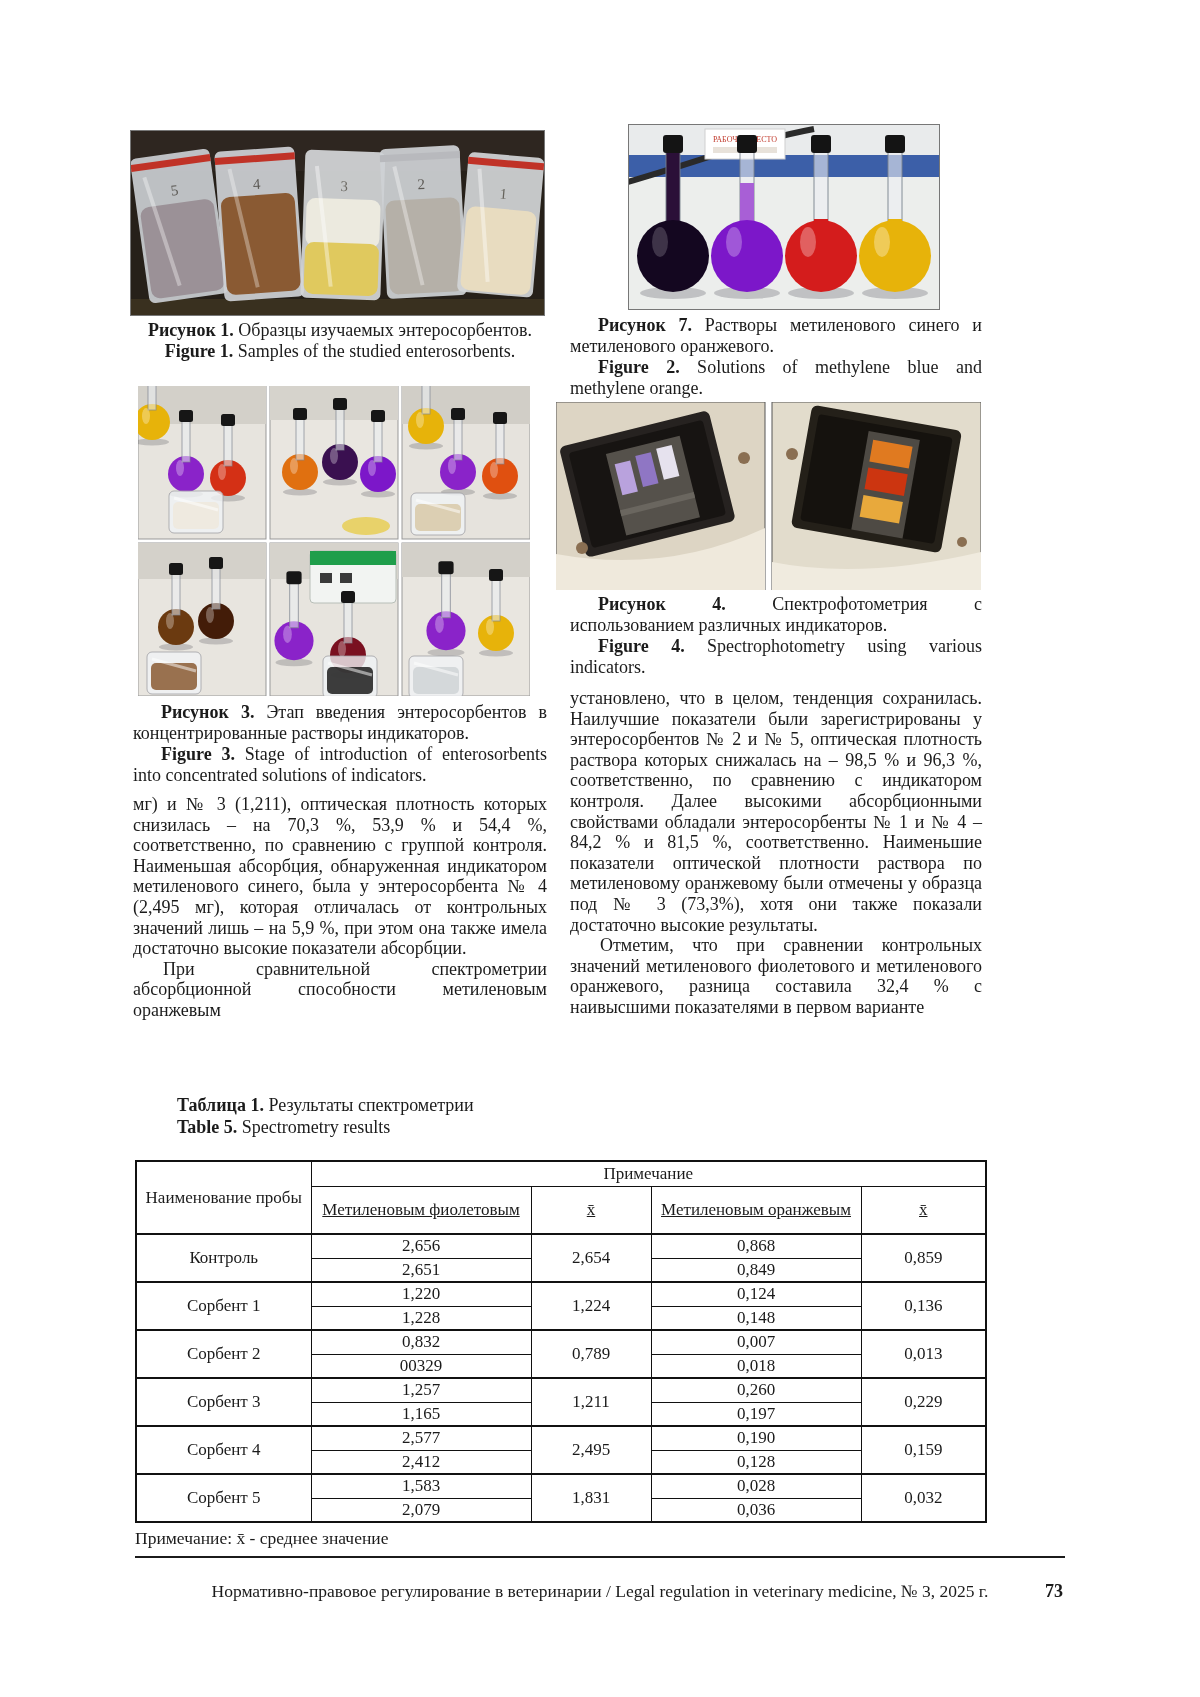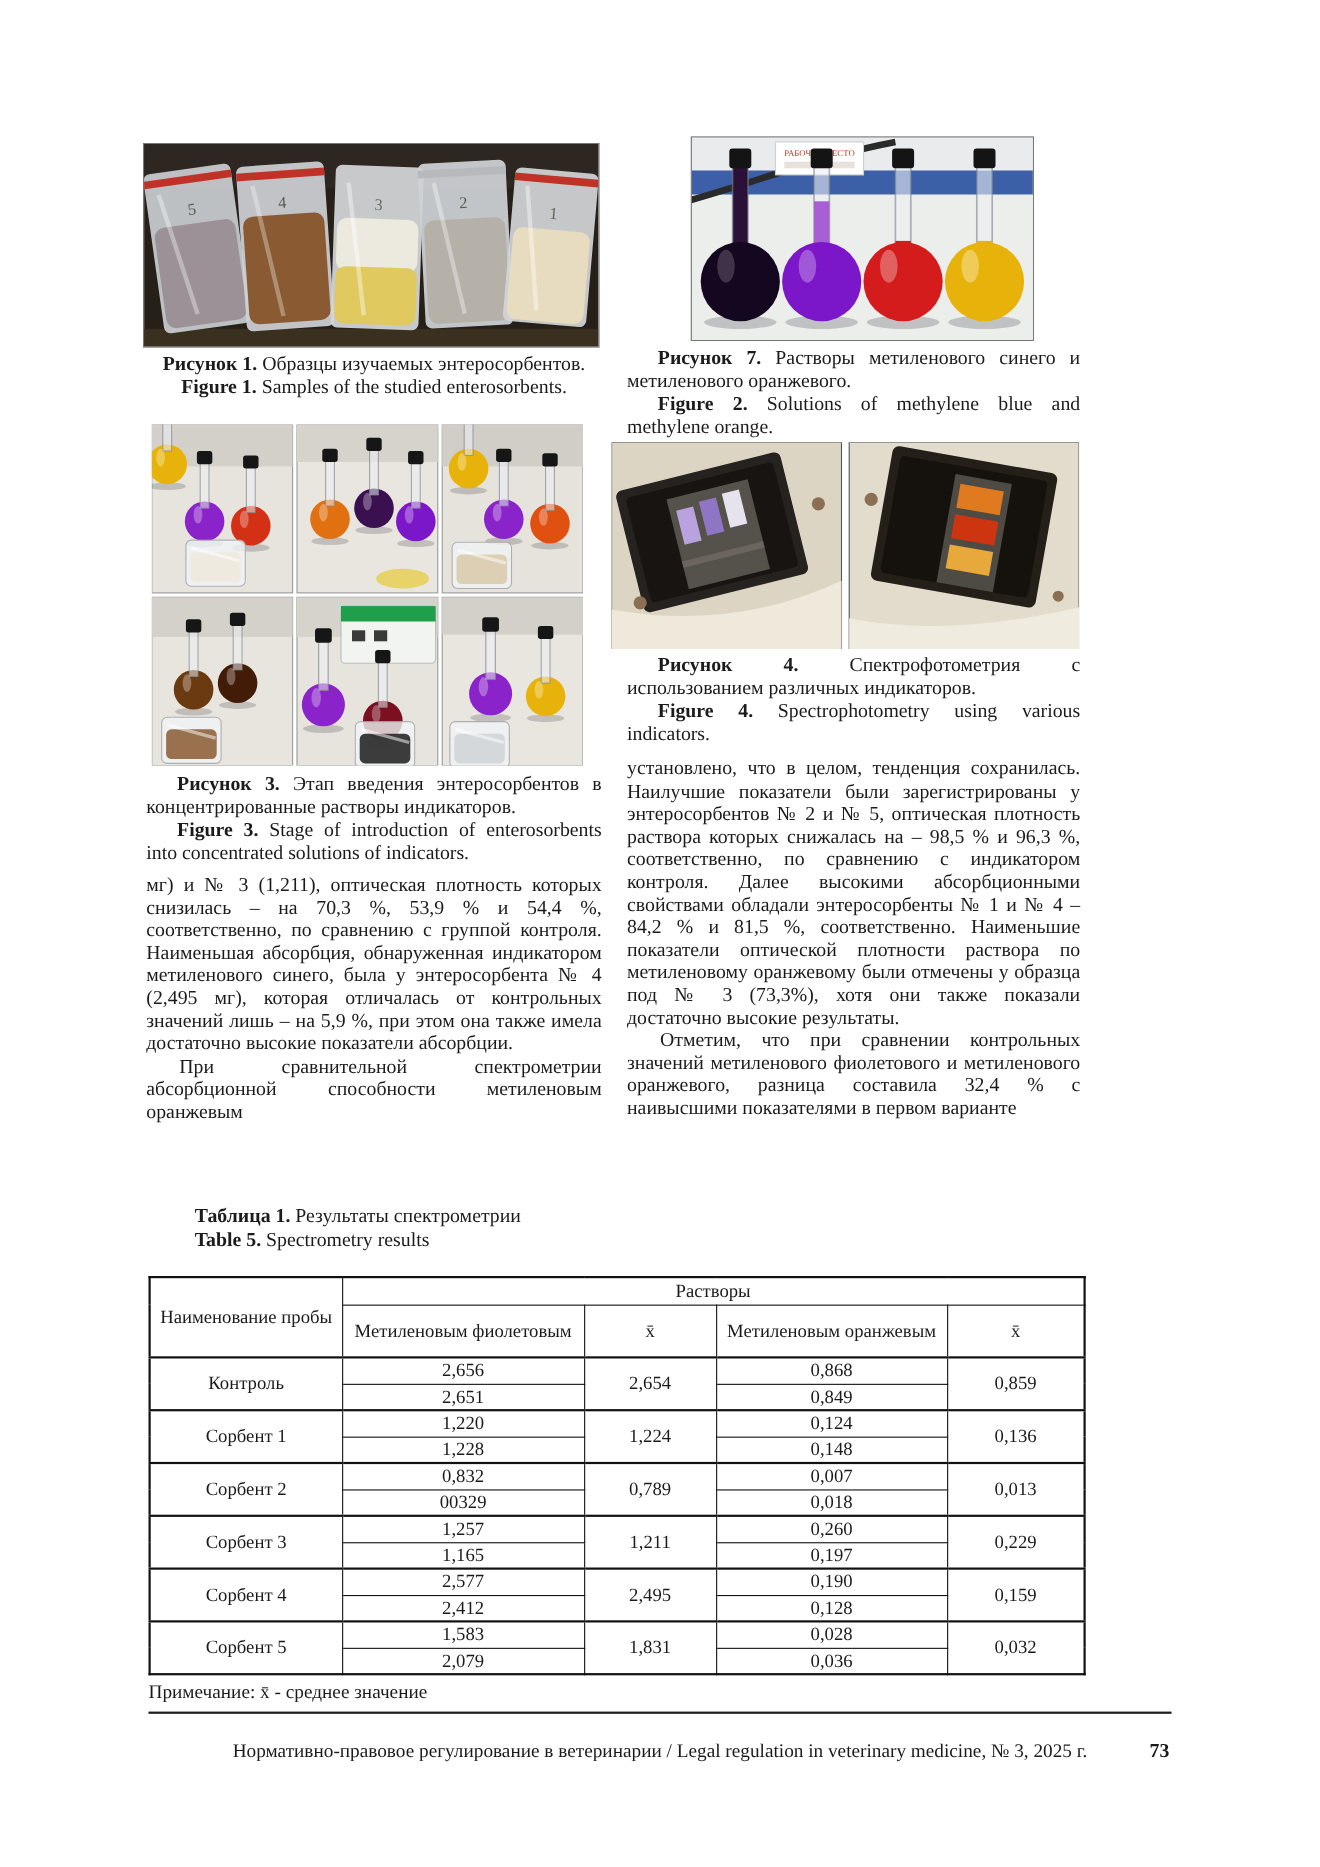--- a/index.html
+++ b/index.html
@@ -27,21 +27,21 @@
   #ttitle b { font-weight:bold; }
 
   
   table.dtable { border-collapse:collapse; width:850px; table-layout:fixed;
                  border:2.6px solid #111; }
   table.dtable th, table.dtable td {
     border:1.6px solid #111; font-size:17px; font-weight:normal;
     text-align:center; vertical-align:middle; padding:0 4px;
   }
   table.dtable thead tr.h1 { height:25px; }
-  table.dtable thead tr.h2 { height:48px; }
+  table.dtable thead tr.h2 { height:48px;text-decoration:underline; }
   table.dtable tbody tr { height:24px; }
   table.dtable tbody tr.grp td { border-top:2.8px solid #111; }
   table.dtable thead tr.h2 th { border-bottom:2.8px solid #111; }
 
   #tnote { font-size:17.5px; }
   #rule { height:2.2px; background:#1b1b1b; }
   #footer { font-size:17.5px; }
   #footer .fjournal { text-align:center; }
   #footer .fpage { position:absolute; right:2px; top:0; font-weight:bold; font-size:18px; }
 
@@ -315,21 +315,21 @@
     <colgroup>
         <col style="width:175px">
         <col style="width:220px">
         <col style="width:120px">
         <col style="width:210px">
         <col style="width:125px">
       </colgroup>
     <thead>
       <tr class="h1">
         <th rowspan="2">Наименование пробы</th>
-        <th colspan="4">Растворы</th>
+        <th colspan="4">Примечание</th>
       </tr>
       <tr class="h2">
         <th>Метиленовым фиолетовым</th>
         <th>x̄</th>
         <th>Метиленовым оранжевым</th>
         <th>x̄</th>
       </tr>
     </thead>
     <tbody>
       <tr class="grp">

